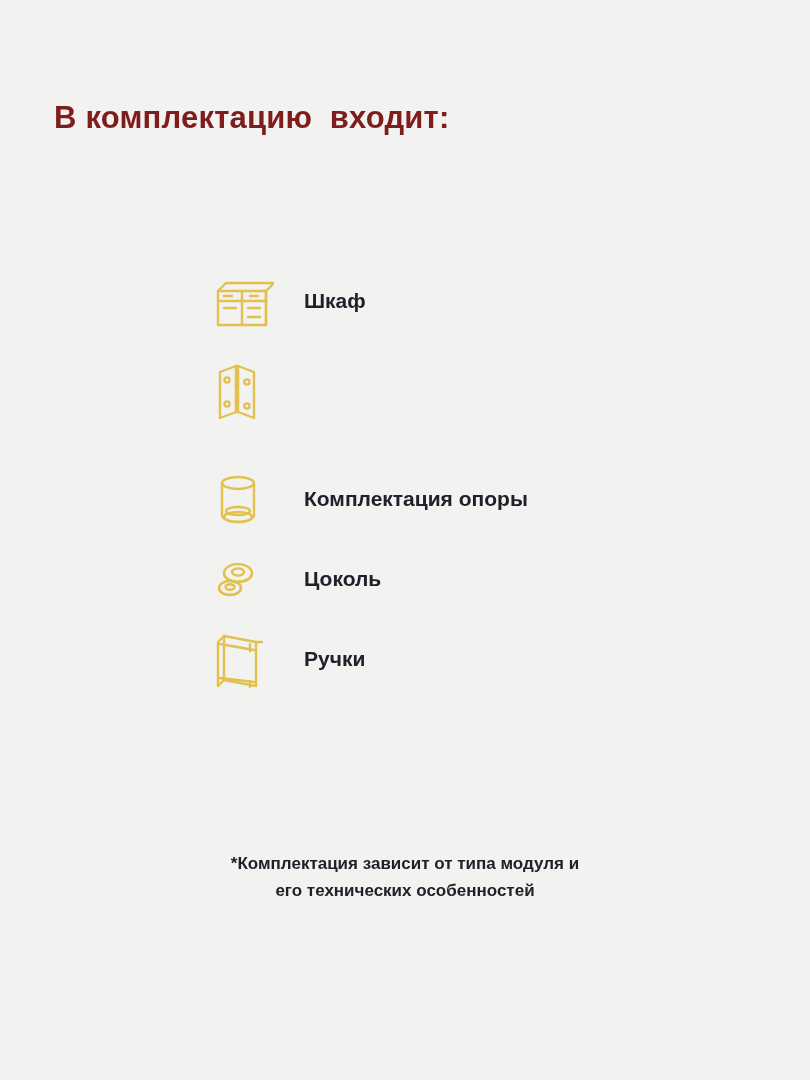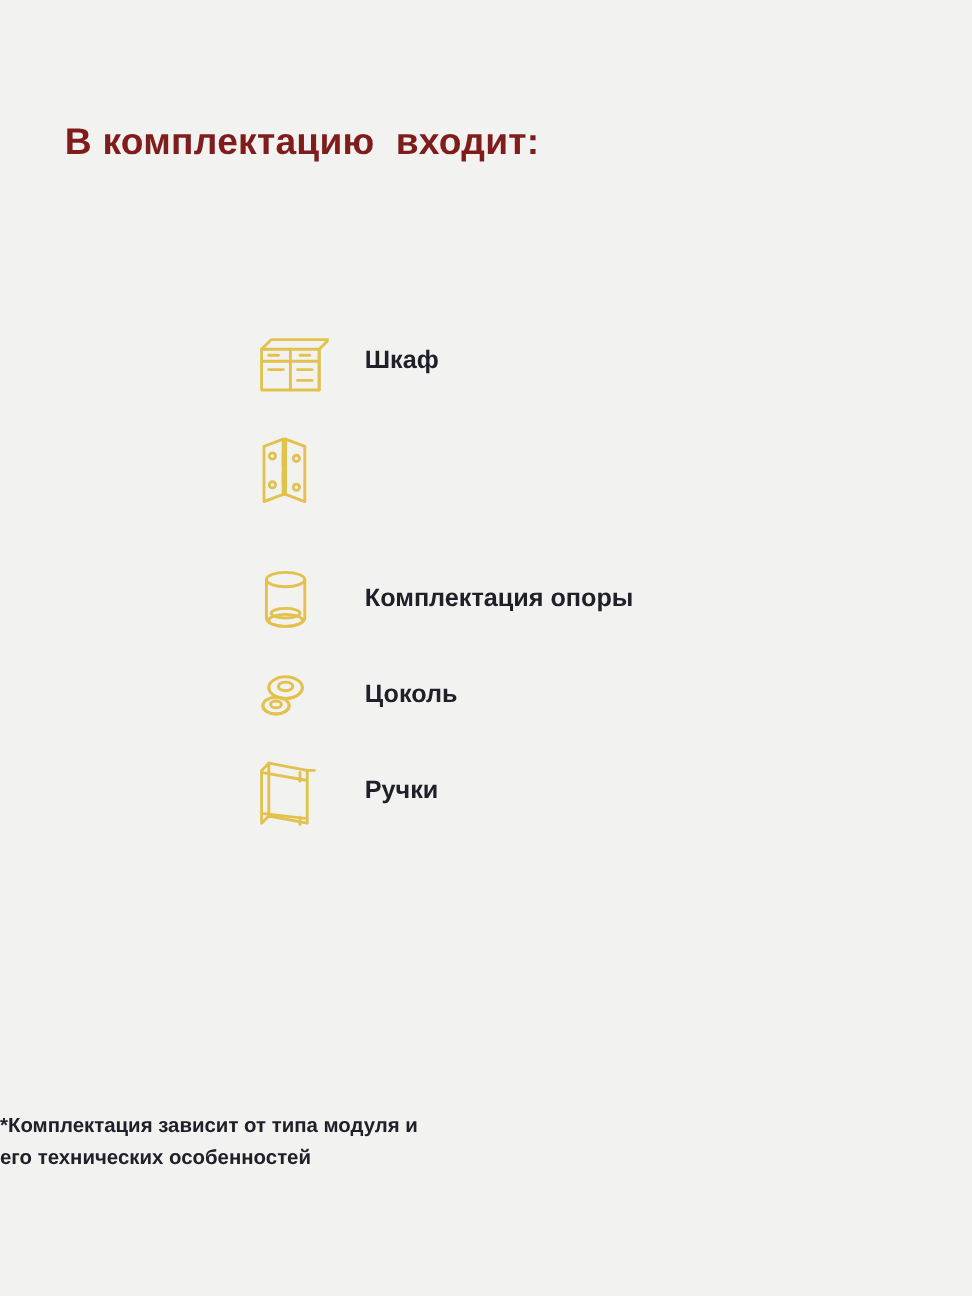--- a/index.html
+++ b/index.html
@@ -69,22 +69,22 @@
   }
   .row.multi .icon-cell {
     height: 92px;
     align-items: flex-start;
     padding-top: 8px;
   }
   .footnote {
     position: absolute;
     left: 0;
     right: 0;
-    top: 924px;
-    text-align: left;
+    top: 850px;
+    text-align: center;
     font-size: 17px;
     font-weight: bold;
     line-height: 1.6;
     color: #20202a;
     white-space: pre-line;
   }
 </style>
 </head>
 <body>
 

